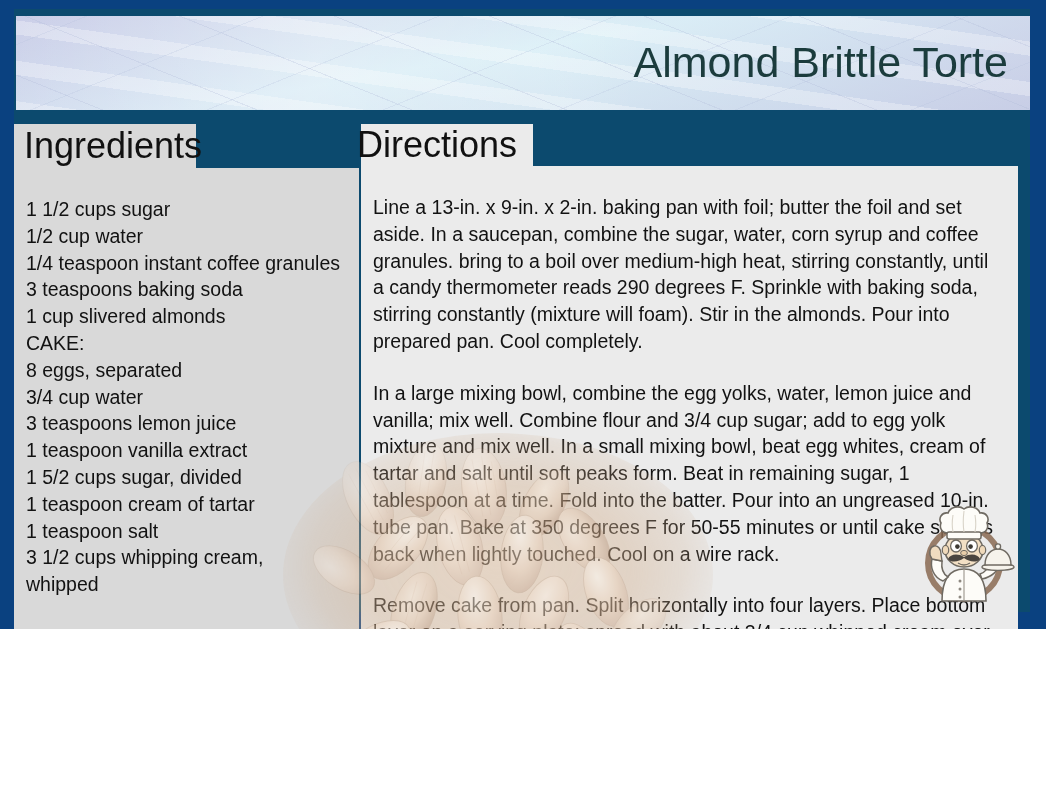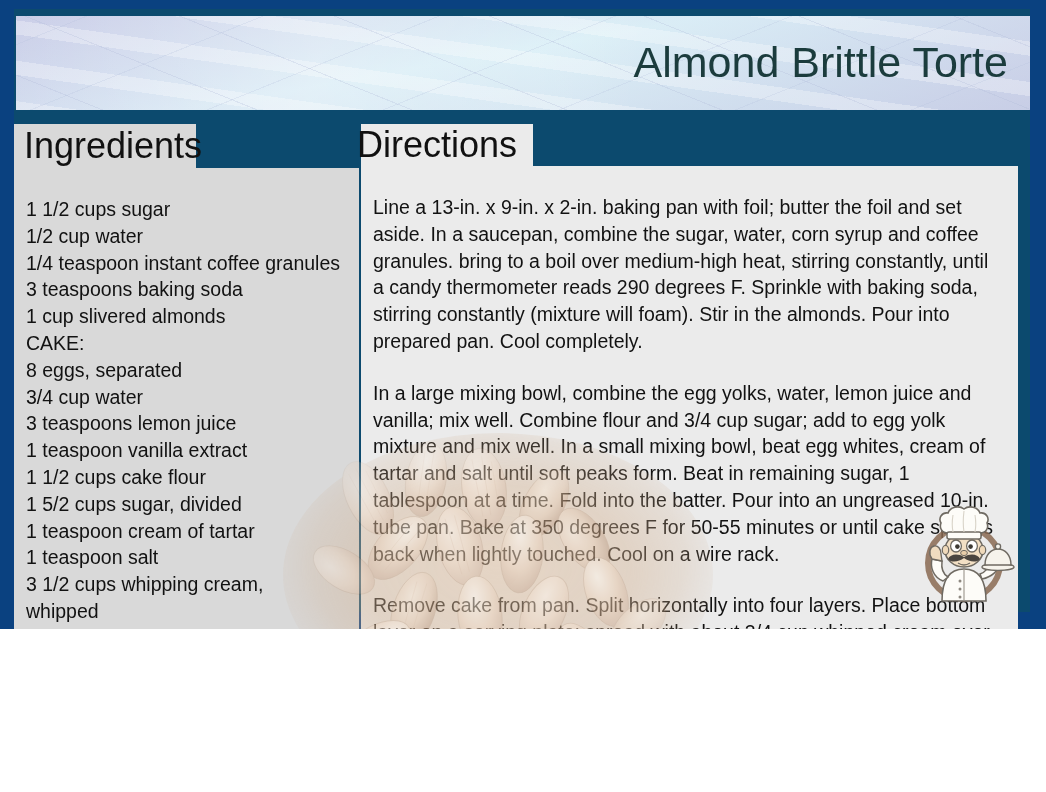--- a/index.html
+++ b/index.html
@@ -284,21 +284,20 @@
           <div class="ingredient-line">1 1/2 cups sugar</div>
           <div class="ingredient-line">1/2 cup water</div>
           <div class="ingredient-line">1/4 teaspoon instant coffee granules</div>
           <div class="ingredient-line">3 teaspoons baking soda</div>
           <div class="ingredient-line">1 cup slivered almonds</div>
           <div class="ingredient-line">CAKE:</div>
           <div class="ingredient-line">8 eggs, separated</div>
           <div class="ingredient-line">3/4 cup water</div>
           <div class="ingredient-line">3 teaspoons lemon juice</div>
           <div class="ingredient-line">1 teaspoon vanilla extract</div>
-          <div class="ingredient-line">1 1/2 cups cake flour</div>
           <div class="ingredient-line">1 5/2 cups sugar, divided</div>
           <div class="ingredient-line">1 teaspoon cream of tartar</div>
           <div class="ingredient-line">1 teaspoon salt</div>
           <div class="ingredient-line">3 1/2 cups whipping cream, whipped</div>
         </div>
     </div>
   </div>
 
   <div class="section" id="directions-section">
     <div class="section-tab">

